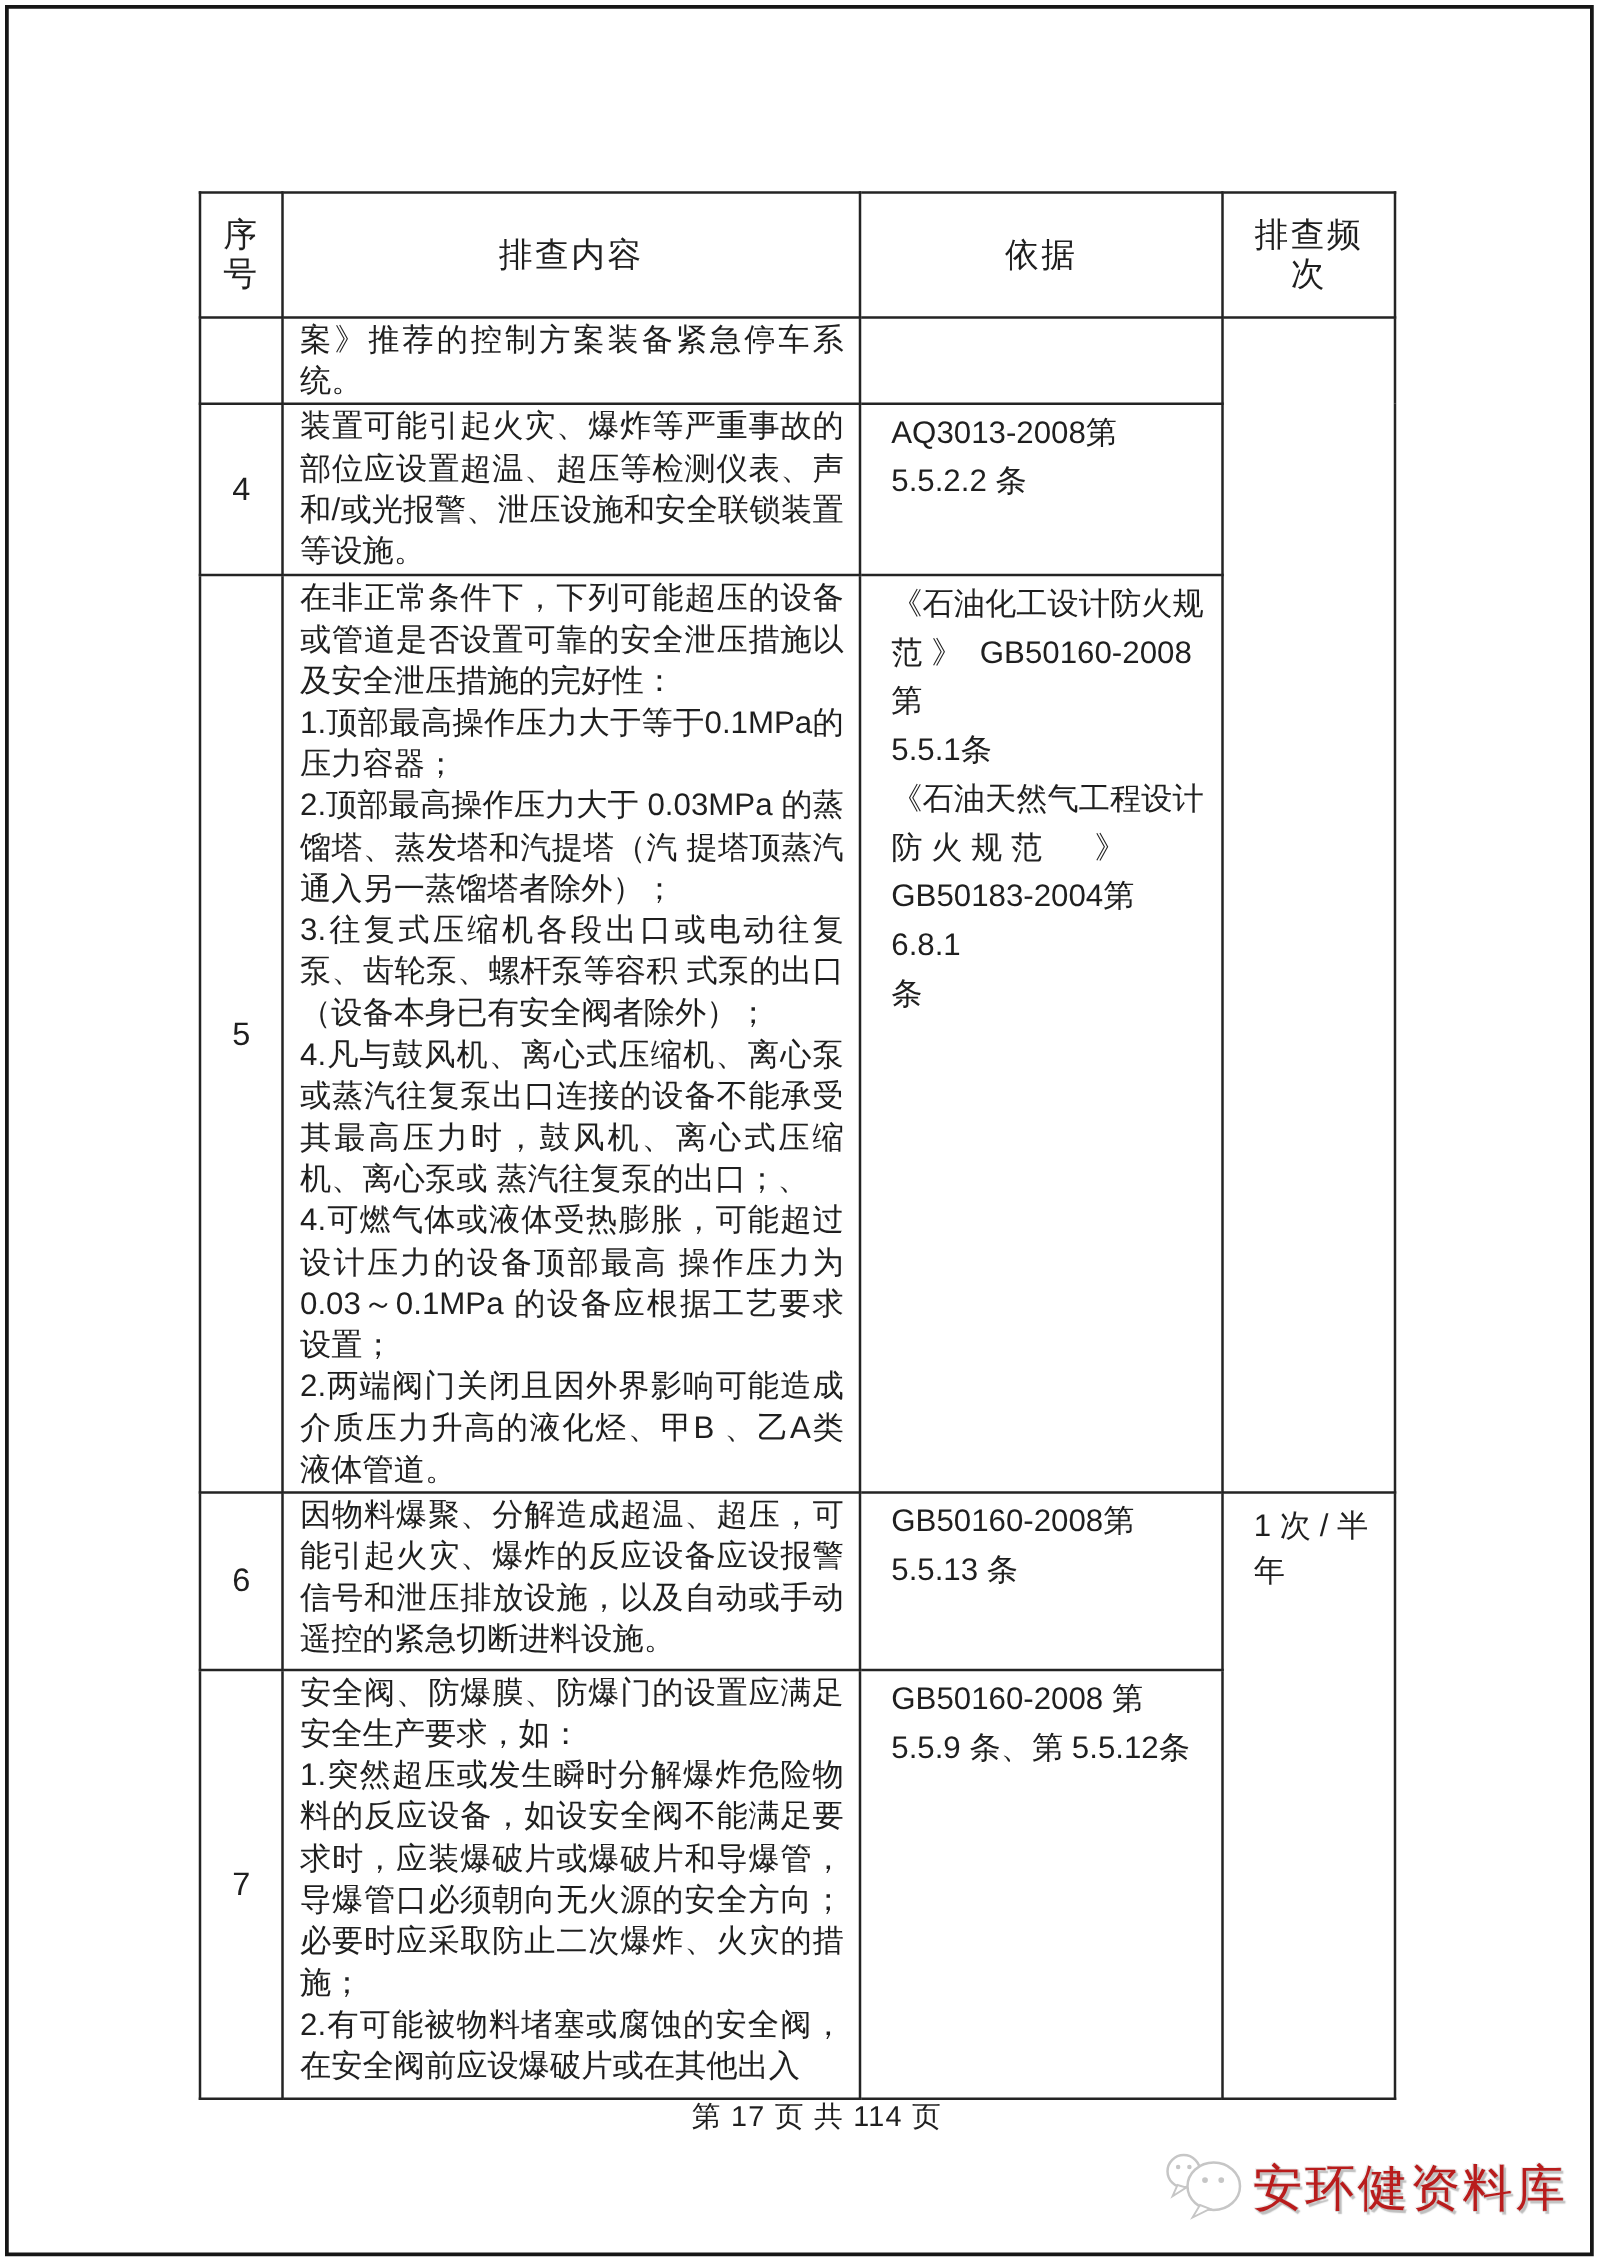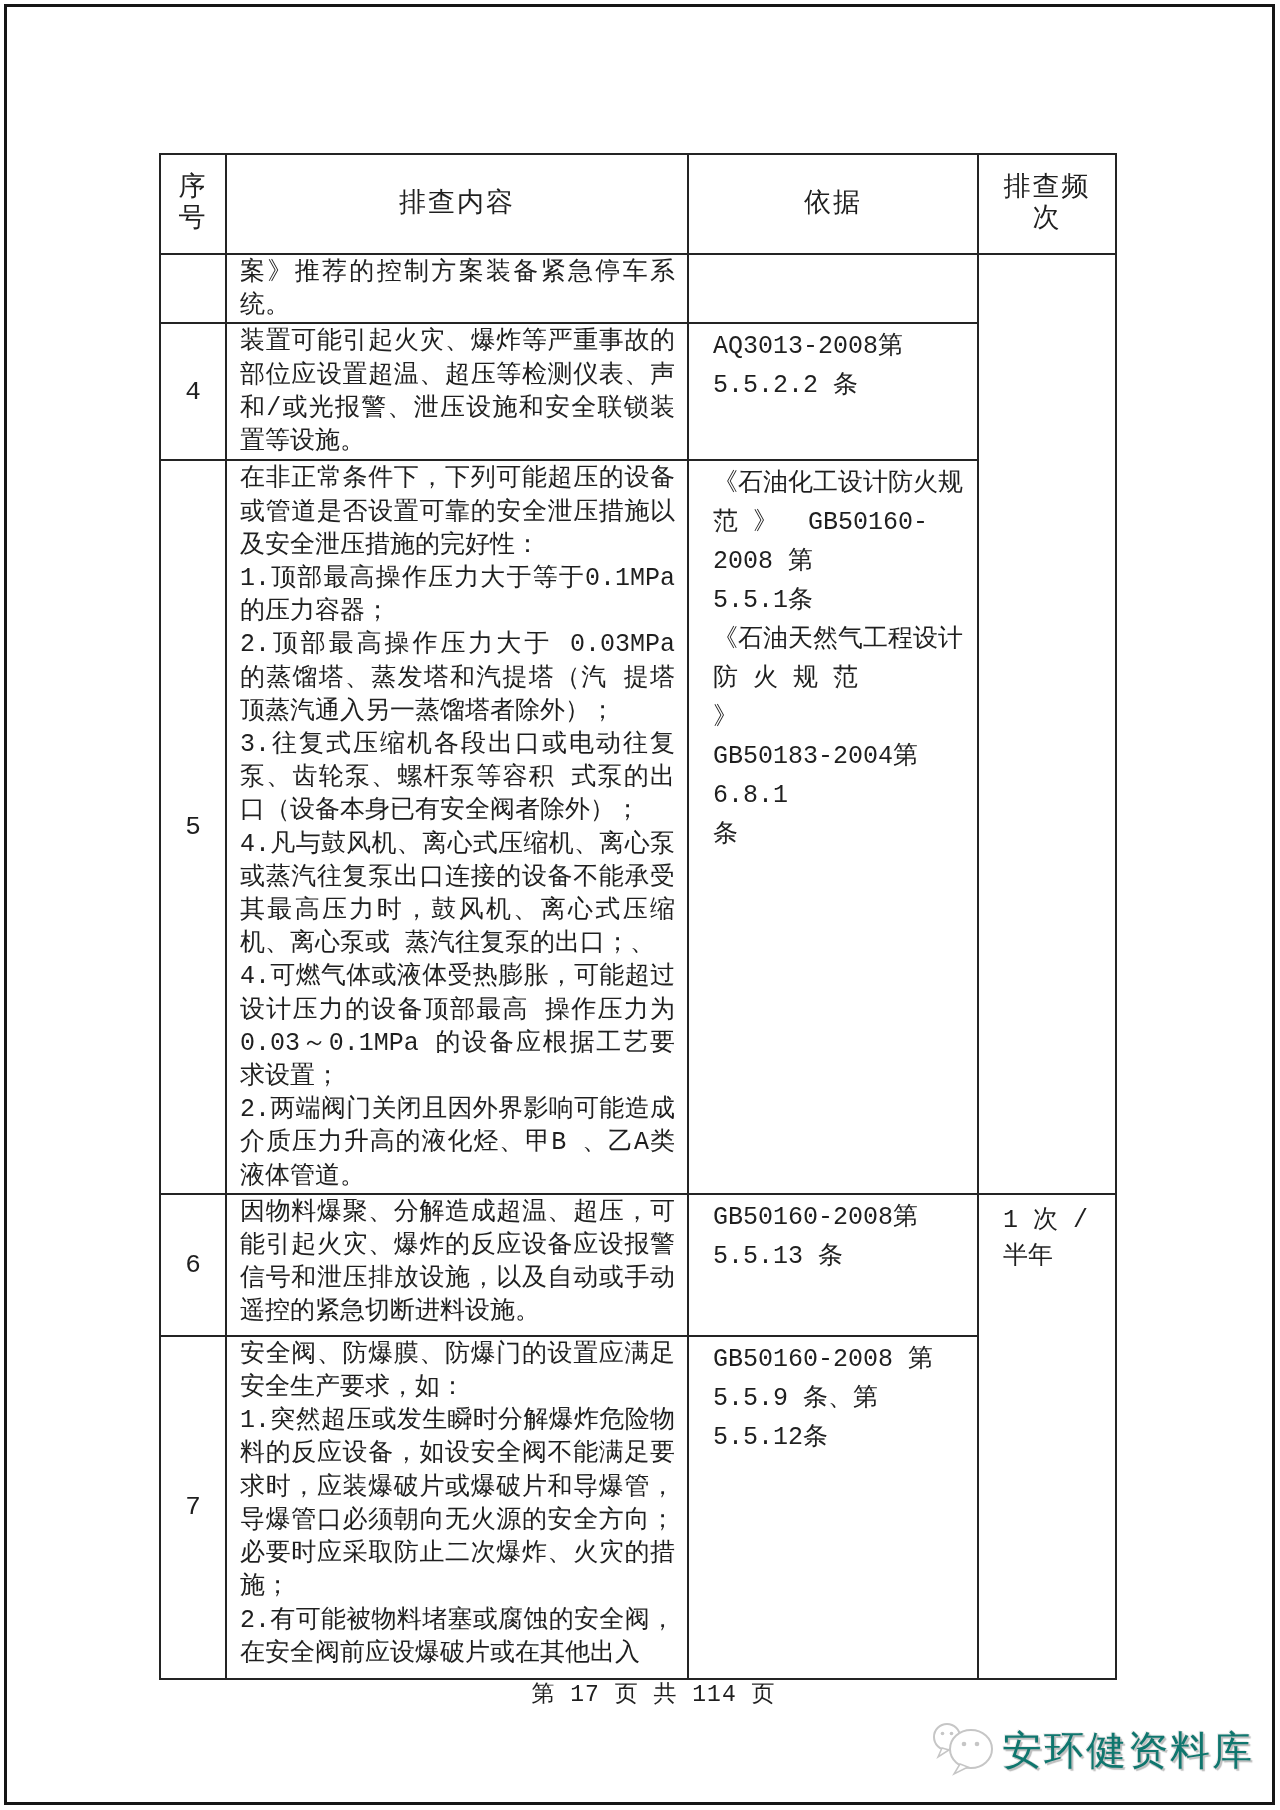--- a/index.html
+++ b/index.html
@@ -1,18 +1,18 @@
 <!DOCTYPE html>
 <html><head>
 <meta charset="utf-8">
 <style>
   html,body{margin:0;padding:0;background:#ffffff;}
   .page{
     position:relative;width:1280px;height:1810px;background:#ffffff;overflow:hidden;
-    font-family:Liberation Mono, monospace;color:#1f1f1f;
+    font-family:Liberation Sans, sans-serif;color:#1f1f1f;
   }
   .frame{position:absolute;left:4px;top:4px;right:5px;bottom:5px;border:3px solid #161616;}
   table.doc{
     position:absolute;left:159px;top:153px;width:956px;
     border-collapse:collapse;table-layout:fixed;
   }
   td,th{border:2px solid #242424;vertical-align:top;font-weight:normal;overflow:hidden;}
   th.hcell{vertical-align:middle;text-align:center;font-size:27px;line-height:31px;letter-spacing:2px;padding:2px 14px;}
   th.hcell.freq-h{padding:18px 18px;}
   tr.hrow{height:70px;}
@@ -23,21 +23,21 @@
   tr.r-7{height:343px;}
   td.seq-cell{vertical-align:middle;text-align:center;font-size:26px;}
   td.content-cell{padding:1px 12px 0 13px;font-size:25px;line-height:33.2px;border-radius:27px;}
   .para{text-align:justify;text-justify:inter-character;}
   td.basis-cell{padding:3px 4px 0 24px;font-size:25px;line-height:39px;}
   .bline{white-space:pre-wrap;}
   td.freq-cell{padding:8px 4px 0 24px;font-size:25px;line-height:36px;vertical-align:top;}
   .footer{position:absolute;left:0;right:0;top:1678px;text-align:center;font-size:23px;letter-spacing:1px;margin-left:27px;}
   .watermark{position:absolute;right:26px;top:1720px;display:flex;align-items:center;gap:6px;}
   .wm-text{
-    font-size:40px;letter-spacing:2px;color:#0f766e;
+    font-size:40px;letter-spacing:2px;color:#b91c1c;
     text-shadow:2px 2px 1px #bdbdbd,-1px -1px 0 #ececec,1px 0 0 #d6d6d6,0 1px 0 #d6d6d6;
   }
 </style>
 </head>
 <body>
 
 <div class="page">
   <div class="frame"></div>
 
   <table class="doc">

